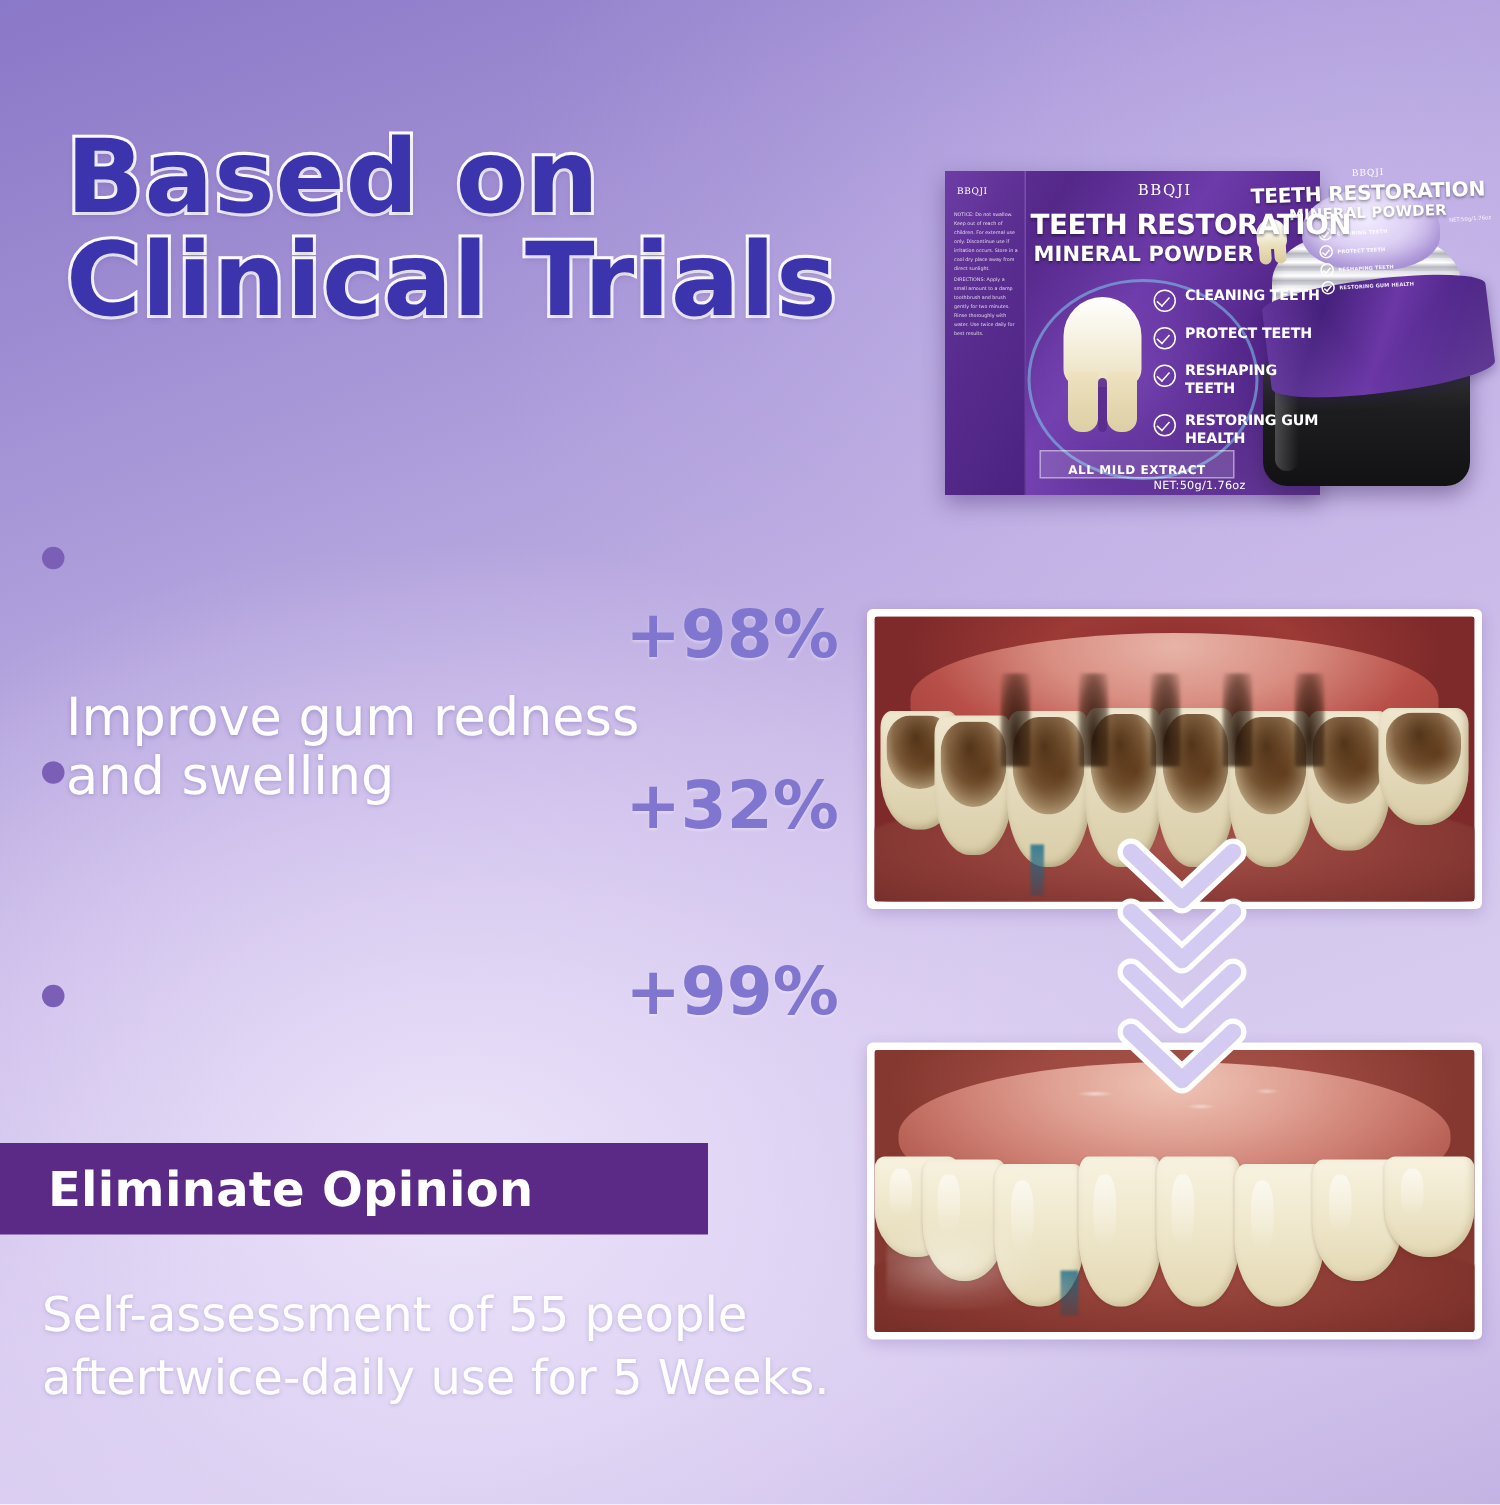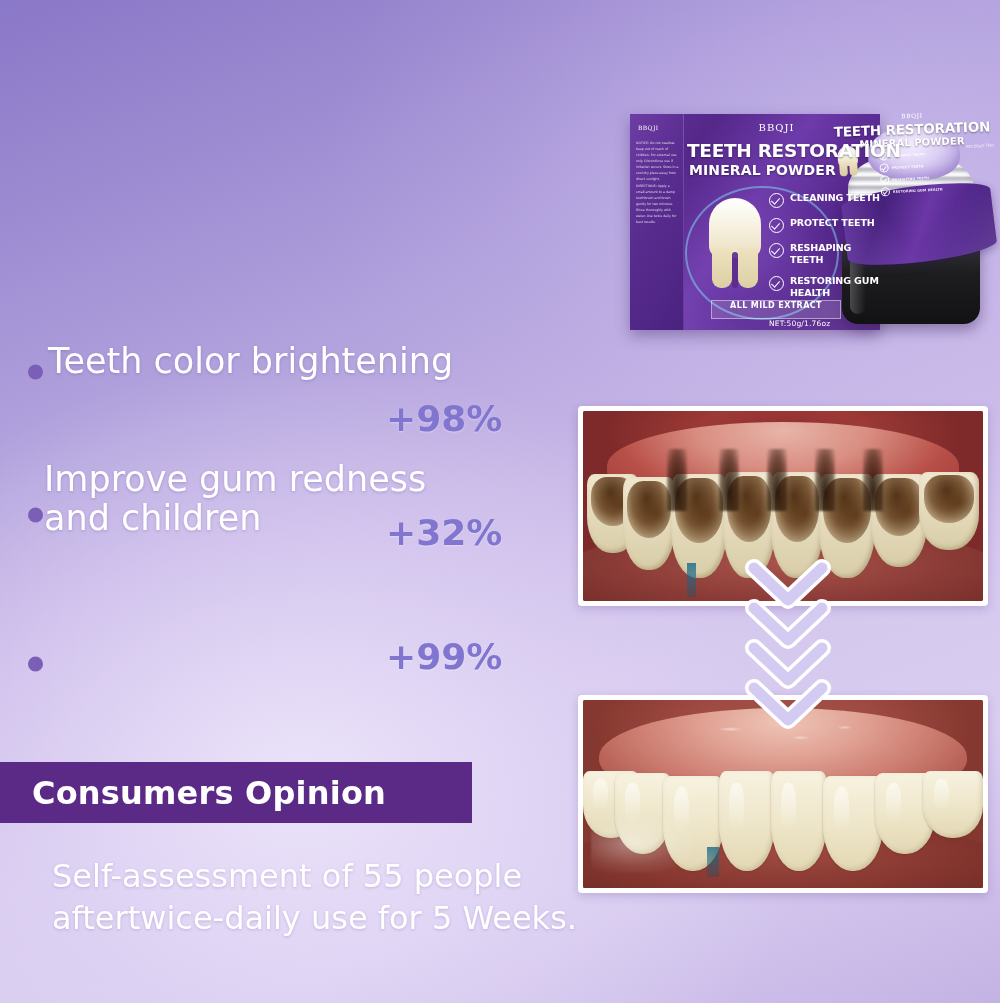--- a/index.html
+++ b/index.html
@@ -67,24 +67,25 @@
   .b-text {
     color: #ffffff;
     font-size: 35px;
     font-weight: 400;
     line-height: 1.12;
     text-shadow: 0 1px 3px rgba(90,70,150,0.30);
     white-space: nowrap;
   }
   .b-pct {
     color: #8075cf;
-    font-size: 36px;
+    font-size: 44px;
     font-weight: 700;
     text-shadow: 0 1px 2px rgba(255,255,255,0.35);
     white-space: nowrap;
+    margin-left: 31px;
   }
 
   
   .row1 { height: 60px; }
   .row1 .b-text { position: absolute; left: 34px; top: 0px; }
   .row1-pct { position: absolute; left: 372px; top: 56px; }
 
   
   .row2 { height: 110px; margin-top: 58px; text-decoration: underline; }
   .row2 .b-stack { position: absolute; left: 30px; top: 0px; }
@@ -120,21 +121,21 @@
     position: absolute;
     left: 28px;
     top: 855px;
     width: 560px;
     color: #ffffff;
     font-size: 32px;
     font-weight: 400;
     line-height: 1.32;
     text-shadow: 0 1px 3px rgba(90,70,150,0.25);
   }
-  .footnote span { display: block; white-space: nowrap; margin-left: 24px; }
+  .footnote span { display: block; white-space: nowrap; }
 
   
   .product { position: absolute; left: 628px; top: 104px; width: 372px; height: 236px; }
 
   .box {
     position: absolute; left: 2px; top: 10px; width: 250px; height: 216px;
     background: linear-gradient(125deg, #5f2e96 0%, #4a1f7d 22%, #6c39a8 46%, #53268a 70%, #41186f 100%);
     box-shadow: 0 6px 14px rgba(60,30,100,0.38);
     overflow: hidden;
   }
@@ -204,23 +205,23 @@
     flex: 0 0 auto; width: 13px; height: 13px; border-radius: 50%;
     border: 1.4px solid #ffffff; margin-right: 6px; position: relative; margin-top: 1px;
   }
   .feat-check::after {
     content: ""; position: absolute; left: 3.2px; top: 2.2px;
     width: 4px; height: 7px; border: solid #ffffff; border-width: 0 1.6px 1.6px 0;
     transform: rotate(42deg);
   }
   .feat-label { color: #fff; font-size: 9.5px; font-weight: 700; line-height: 1.25; letter-spacing: -0.1px; }
   .box-badge {
-    position: absolute; left: 28px; top: 186px; width: 128px; height: 17px;
+    position: absolute; left: 10px; top: 186px; width: 128px; height: 17px;
     background: rgba(255,255,255,0.14); border: 1px solid rgba(255,255,255,0.45);
-    display: flex; align-items: flex-start; justify-content: center;
+    display: flex; align-items: flex-end; justify-content: center;
   }
   .box-badge span { color: #fff; font-size: 8px; font-weight: 700; letter-spacing: 0.4px; }
   .box-net {
     position: absolute; left: 86px; top: 205px; color: #fff; font-size: 7.5px; letter-spacing: 0.2px;
   }
 
   .jar { position: absolute; left: 196px; top: 0px; width: 176px; height: 230px; }
   .jar-base {
     position: absolute; left: 18px; top: 134px; width: 138px; height: 86px;
     background: linear-gradient(180deg, #3a3a3c 0%, #1d1d1f 42%, #121214 100%);
@@ -422,20 +423,24 @@
   .chev1 { top: 0px; }
   .chev2 { top: 40px; }
   .chev3 { top: 80px; }
   .chev4 { top: 120px; }
 </style>
 </head>
 <body>
 
 <div id="page">
 
+  <div class="headline">
+    <span class="hl-line hl-line-1">Based on</span>
+    <span class="hl-line hl-line-2">Clinical Trials</span>
+  </div>
 
   <div class="product">
 
     <div class="box"></div>
 
     <div class="box-side">
       <div class="box-side-brand">BBQJI</div>
       <div class="box-side-copy">NOTICE: Do not swallow. Keep out of reach of children. For external use only. Discontinue use if irritation occurs. Store in a cool dry place away from direct sunlight. DIRECTIONS: Apply a small amount to a damp toothbrush and brush gently for two minutes. Rinse thoroughly with water. Use twice daily for best results.</div>
     </div>
 
@@ -513,29 +518,28 @@
       </div>
 
       <div class="jar-net">NET:50g/1.76oz</div>
     </div>
   </div>
 
   <div class="bullets">
 
     <div class="bullet-row row1">
       <span class="bullet-dot"></span>
-      <span class="b-text">Teeth color brightening</span>
       <span class="b-pct row1-pct">+98%</span>
     </div>
 
     <div class="bullet-row row2">
       <span class="bullet-dot"></span>
       <span class="b-stack">
         <span class="b-text">Improve gum redness</span>
-        <span class="b-text">and children</span>
+        <span class="b-text">and swelling</span>
       </span>
       <span class="b-pct row2-pct">+32%</span>
     </div>
 
     <div class="bullet-row row3">
       <span class="bullet-dot"></span>
       <span class="b-pct row3-pct">+99%</span>
     </div>
   </div>
 
@@ -623,21 +627,21 @@
           <div class="ta" style="left:73%; width:15%; height:60%; bottom:22%;"></div>
           <div class="ta" style="left:85%; width:15%; height:50%; bottom:34%;"></div>
         </div>
         <div class="blue-mark-a"></div>
         <div class="saliva"></div>
       </div>
     </div>
   </div>
 
   <div class="banner">
-    <span class="banner-label">Consumers Opinion</span>
+    <span class="banner-label">Eliminate Opinion</span>
   </div>
 
   <div class="footnote">
     <span>Self-assessment of 55 people</span>
     <span>aftertwice-daily use for 5 Weeks.</span>
   </div>
 
 </div>
 
 </body></html>

